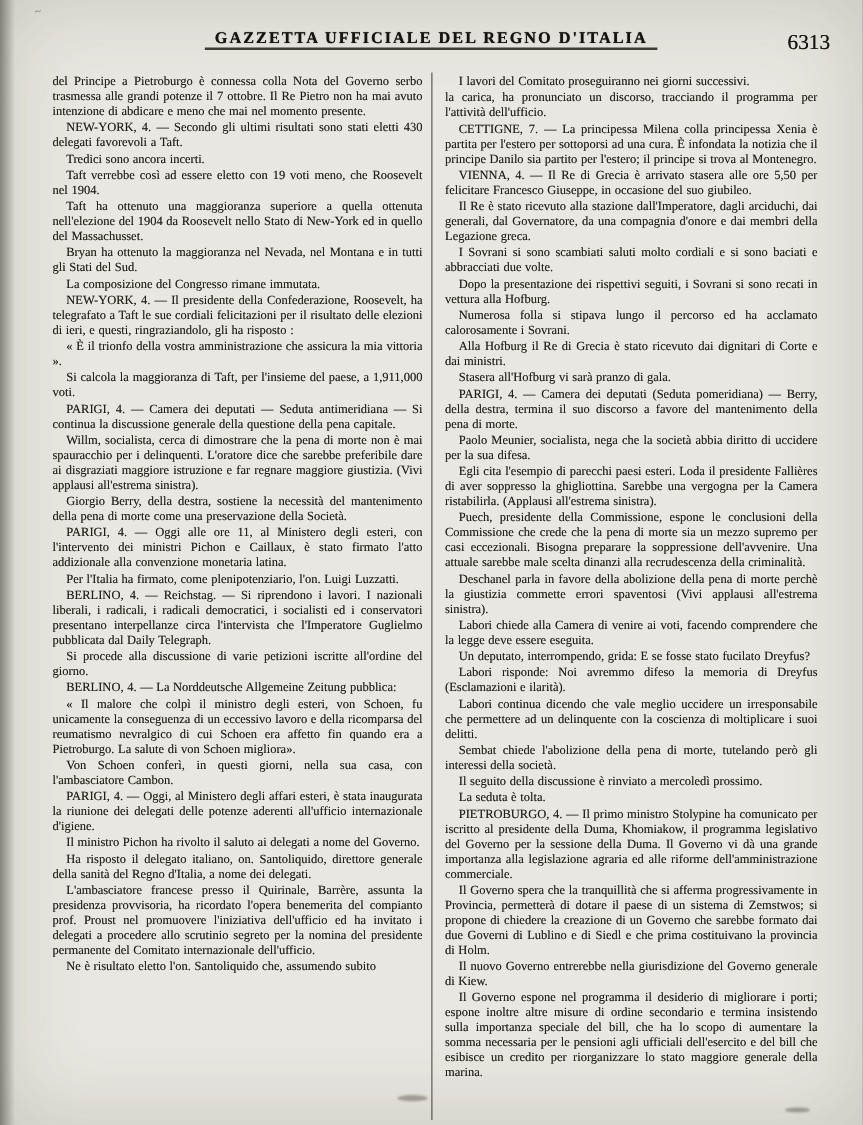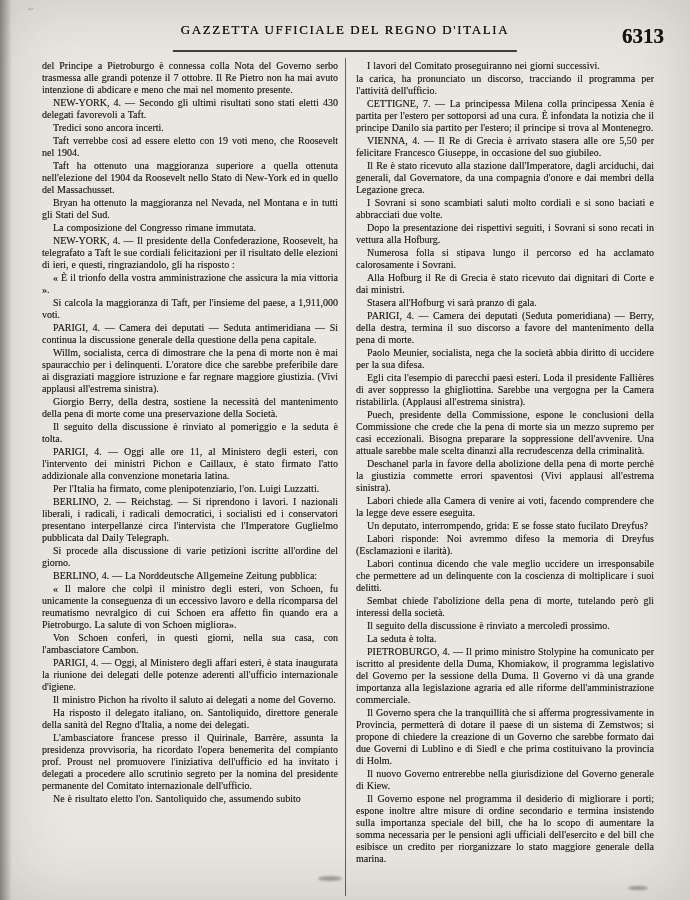--- a/index.html
+++ b/index.html
@@ -4,24 +4,24 @@
 <style>
   *{box-sizing:border-box}
   html,body{margin:0;padding:0}
   body{width:690px;height:900px;background:#8e8c88;font-family:"Liberation Serif","DejaVu Serif",serif}
   .page{position:relative;width:690px;height:900px;background:#e9e7e1;overflow:hidden;
         box-shadow:inset 0 0 70px rgba(70,62,50,.20)}
   .gutter{position:absolute;left:0;top:0;bottom:0;width:12px;
           background:linear-gradient(90deg,rgba(35,30,24,.45),rgba(35,30,24,0));pointer-events:none}
   .masthead{position:absolute;top:16px;left:0;width:100%;height:38px}
   .masthead-title{position:absolute;left:50%;top:6px;transform:translateX(-50%);white-space:nowrap;
-          font-weight:normal;font-size:13px;letter-spacing:1.6px;color:#16140e;
-          padding:0 8px 12px;border-bottom:2px solid rgba(22,19,12,.8);
+          font-weight:bold;font-size:13px;letter-spacing:1.6px;color:#16140e;
+          padding:0 8px 0;border-bottom:2px solid rgba(22,19,12,.8);
           text-shadow:0 0 .6px rgba(22,19,12,.9)}
-  .page-number{position:absolute;right:26px;top:8px;font-weight:bold;font-size:21px;color:#16140e;
+  .page-number{position:absolute;right:26px;top:8px;font-weight:normal;font-size:17px;color:#16140e;
           text-shadow:0 0 .5px rgba(22,19,12,.8)}
   .divider{position:absolute;left:345px;top:58px;bottom:4px;width:1px;background:rgba(28,24,16,.65)}
   .col{position:absolute;top:60px;bottom:2px;overflow:hidden}
   .col-left{left:42px;width:296px}
   .col-right{left:356px;width:298px}
   .para{margin:0 0 1px;font-size:10px;line-height:12px;text-align:justify;color:#211e17;
         text-indent:11px;text-shadow:0 0 .5px rgba(30,26,18,.5);word-spacing:.4px}
   .para.flush{text-indent:0}
   .smudge{position:absolute;border-radius:50%;background:rgba(40,34,24,.35);filter:blur(1px)}
   .corner-mark{position:absolute;left:28px;top:4px;font-size:9px;color:rgba(35,30,22,.55);transform:rotate(-12deg)}
@@ -47,24 +47,23 @@
       <p class="para">Taft verrebbe così ad essere eletto con 19 voti meno, che Roosevelt nel 1904.</p>
       <p class="para">Taft ha ottenuto una maggioranza superiore a quella ottenuta nell'elezione del 1904 da Roosevelt nello Stato di New-York ed in quello del Massachusset.</p>
       <p class="para">Bryan ha ottenuto la maggioranza nel Nevada, nel Montana e in tutti gli Stati del Sud.</p>
       <p class="para">La composizione del Congresso rimane immutata.</p>
       <p class="para">NEW-YORK, 4. — Il presidente della Confederazione, Roosevelt, ha telegrafato a Taft le sue cordiali felicitazioni per il risultato delle elezioni di ieri, e questi, ringraziandolo, gli ha risposto :</p>
       <p class="para">« È il trionfo della vostra amministrazione che assicura la mia vittoria ».</p>
       <p class="para">Si calcola la maggioranza di Taft, per l'insieme del paese, a 1,911,000 voti.</p>
       <p class="para">PARIGI, 4. — Camera dei deputati — Seduta antimeridiana — Si continua la discussione generale della questione della pena capitale.</p>
       <p class="para">Willm, socialista, cerca di dimostrare che la pena di morte non è mai spauracchio per i delinquenti. L'oratore dice che sarebbe preferibile dare ai disgraziati maggiore istruzione e far regnare maggiore giustizia. (Vivi applausi all'estrema sinistra).</p>
       <p class="para">Giorgio Berry, della destra, sostiene la necessità del mantenimento della pena di morte come una preservazione della Società.</p>
-      <p class="para">Il seguito della discussione è rinviato al pomeriggio e la seduta è tolta.</p>
       <p class="para">PARIGI, 4. — Oggi alle ore 11, al Ministero degli esteri, con l'intervento dei ministri Pichon e Caillaux, è stato firmato l'atto addizionale alla convenzione monetaria latina.</p>
       <p class="para">Per l'Italia ha firmato, come plenipotenziario, l'on. Luigi Luzzatti.</p>
-      <p class="para">BERLINO, 2. — Reichstag. — Si riprendono i lavori. I nazionali liberali, i radicali, i radicali democratici, i socialisti ed i conservatori presentano interpellanze circa l'intervista che l'Imperatore Guglielmo pubblicata dal Daily Telegraph.</p>
+      <p class="para">BERLINO, 4. — Reichstag. — Si riprendono i lavori. I nazionali liberali, i radicali, i radicali democratici, i socialisti ed i conservatori presentano interpellanze circa l'intervista che l'Imperatore Guglielmo pubblicata dal Daily Telegraph.</p>
       <p class="para">Si procede alla discussione di varie petizioni iscritte all'ordine del giorno.</p>
       <p class="para">BERLINO, 4. — La Norddeutsche Allgemeine Zeitung pubblica:</p>
       <p class="para">« Il malore che colpì il ministro degli esteri, von Schoen, fu unicamente la conseguenza di un eccessivo lavoro e della ricomparsa del reumatismo nevralgico di cui Schoen era affetto fin quando era a Pietroburgo. La salute di von Schoen migliora».</p>
       <p class="para">Von Schoen conferì, in questi giorni, nella sua casa, con l'ambasciatore Cambon.</p>
       <p class="para">PARIGI, 4. — Oggi, al Ministero degli affari esteri, è stata inaugurata la riunione dei delegati delle potenze aderenti all'ufficio internazionale d'igiene.</p>
       <p class="para">Il ministro Pichon ha rivolto il saluto ai delegati a nome del Governo.</p>
       <p class="para">Ha risposto il delegato italiano, on. Santoliquido, direttore generale della sanità del Regno d'Italia, a nome dei delegati.</p>
       <p class="para">L'ambasciatore francese presso il Quirinale, Barrère, assunta la presidenza provvisoria, ha ricordato l'opera benemerita del compianto prof. Proust nel promuovere l'iniziativa dell'ufficio ed ha invitato i delegati a procedere allo scrutinio segreto per la nomina del presidente permanente del Comitato internazionale dell'ufficio.</p>
       <p class="para">Ne è risultato eletto l'on. Santoliquido che, assumendo subito</p>
     </div>

